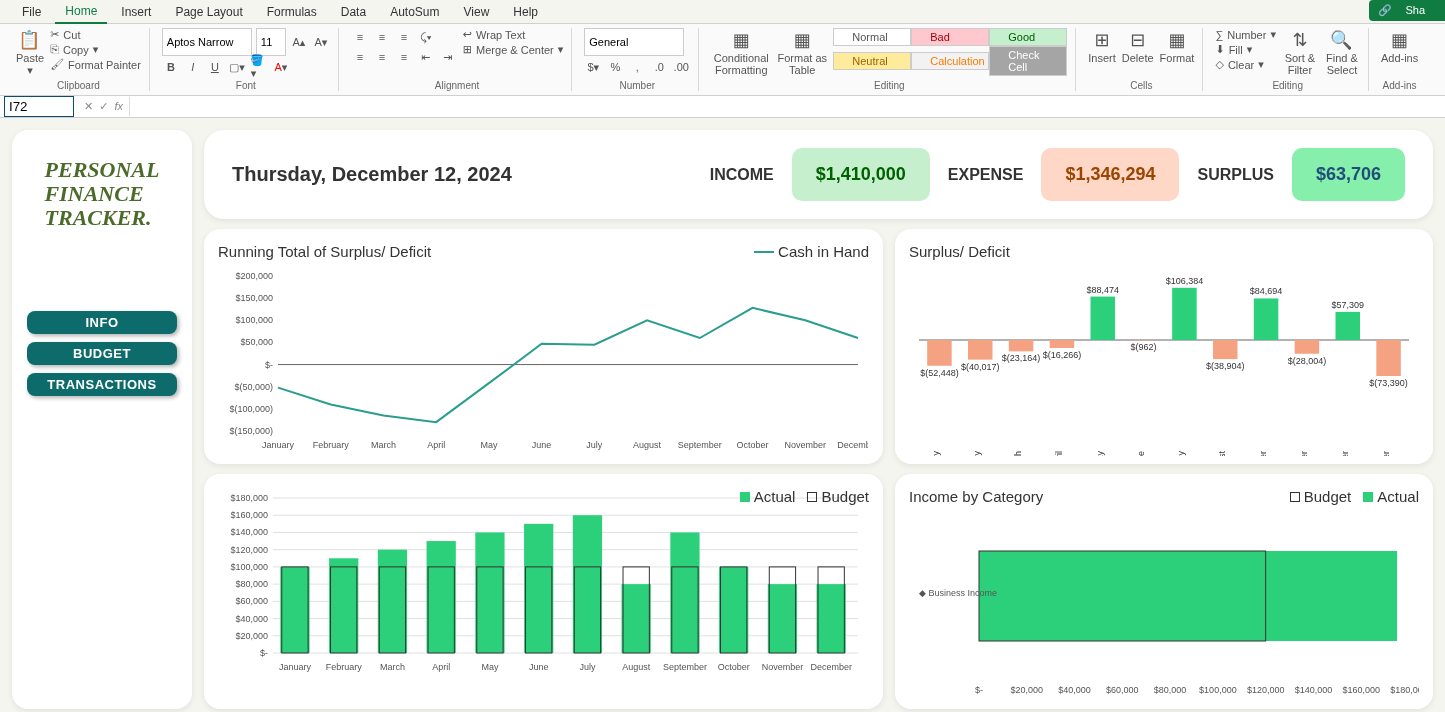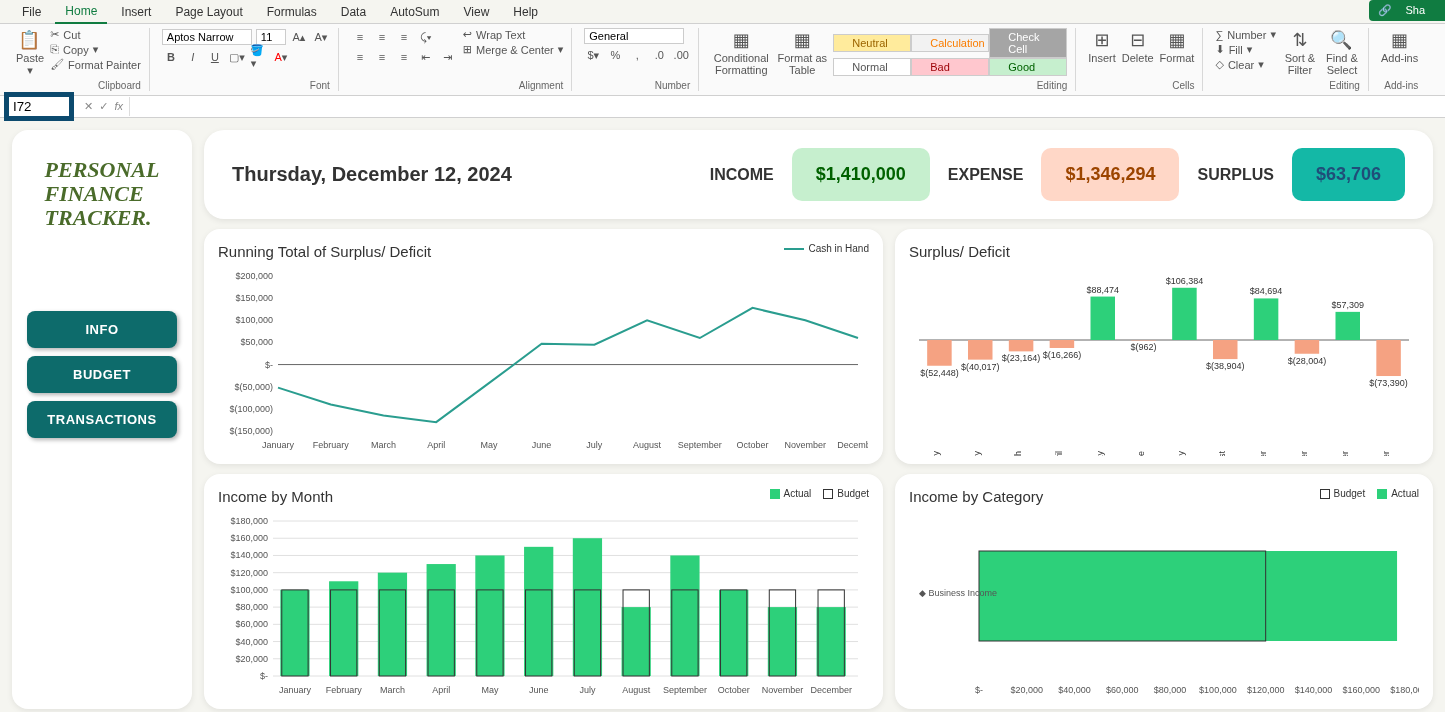--- a/index.html
+++ b/index.html
@@ -8,61 +8,61 @@
 
 .menubar { display: flex; background: #f5f5f0; padding: 0 12px; border-bottom: 1px solid #d0d0d0; height: 24px; align-items: center; gap: 4px; }
 .menubar span { padding: 4px 10px; cursor: pointer; }
 .menubar span.active { border-bottom: 2px solid #107c41; color: #107c41; }
 .share-btn { position: absolute; right: 0; top: 0; background: #107c41; color: white; padding: 4px 10px; border-radius: 4px 0 0 4px; font-size: 11px; }
 
 .ribbon { display: flex; background: #fafafa; border-bottom: 1px solid #d0d0d0; height: 72px; padding: 4px 8px; gap: 4px; font-size: 11px; color: #555; }
 .ribbon-group { display: flex; flex-direction: column; justify-content: space-between; border-right: 1px solid #d8d8d8; padding: 0 8px; }
 .ribbon-group:last-child { border-right: none; }
 .ribbon-group-body { display: flex; gap: 6px; align-items: flex-start; }
-.ribbon-group-label { text-align: right; font-size: 10px; color: #666; }
+.ribbon-group-label { text-align: center; font-size: 10px; color: #666; }
 .rb-vert { display: flex; flex-direction: column; align-items: center; gap: 0; cursor: pointer; }
 .rb-vert .ico { font-size: 18px; height: 24px; display: flex; align-items: center; }
 .rb-stack { display: flex; flex-direction: column; gap: 2px; }
 .rb-row { display: flex; gap: 4px; align-items: center; }
 .rb-icon { width: 18px; height: 18px; display: inline-flex; align-items: center; justify-content: center; cursor: pointer; border: 1px solid transparent; }
-.dropdown-input { border: 1px solid #ccc; background: white; padding: 1px 4px; font-size: 11px; height: 16px; }
+.dropdown-input { border: 1px solid #ccc; background: white; padding: 1px 4px; font-size: 11px; height: 28px; }
 .style-box { border: 1px solid #ccc; padding: 2px 18px; font-size: 11px; cursor: pointer; width: 78px; text-align: left; }
 .style-normal { background: white; }
 .style-bad { background: #ffc7ce; color: #9c0006; }
 .style-good { background: #c6efce; color: #006100; }
 .style-neutral { background: #ffeb9c; color: #9c6500; }
 .style-calc { background: #f2f2f2; color: #fa7d00; }
 .style-check { background: #a5a5a5; color: white; }
 
 
 .formula-bar { display: flex; align-items: center; background: white; border-bottom: 1px solid #d0d0d0; height: 22px; font-size: 11px; }
-.name-box { width: 70px; border: 5px solid #0c4a6e; padding: 2px 4px; margin: 0 4px; }
+.name-box { width: 70px; border: 1px solid #0c4a6e; padding: 2px 4px; margin: 0 4px; }
 .fx-controls { display: flex; gap: 6px; padding: 0 6px; color: #888; }
 .fx-input { flex: 1; border: none; padding: 2px 6px; border-left: 1px solid #ddd; }
 
 
 .content { padding: 12px; display: flex; gap: 12px; }
 .sidebar { width: 180px; background: white; border-radius: 16px; padding: 16px 10px; display: flex; flex-direction: column; align-items: center; gap: 8px; box-shadow: 0 2px 6px rgba(0,0,0,0.08); }
 .logo { font-family: Georgia, serif; font-weight: bold; font-style: italic; color: #4a6b2a; font-size: 22px; line-height: 1.1; text-align: left; margin-bottom: 60px; padding: 12px 6px; }
-.nav-btn { background: #0d6b6b; color: white; font-weight: bold; font-size: 13px; padding: 11px 0; width: 150px; border-radius: 8px; text-align: center; cursor: pointer; box-shadow: 2px 2px 4px rgba(0,0,0,0.3); letter-spacing: 0.5px; }
+.nav-btn { background: #0d6b6b; color: white; font-weight: bold; font-size: 13px; padding: 4px 0; width: 150px; border-radius: 8px; text-align: center; cursor: pointer; box-shadow: 2px 2px 4px rgba(0,0,0,0.3); letter-spacing: 0.5px; }
 
 .main { flex: 1; display: flex; flex-direction: column; gap: 10px; }
 .header-card { background: white; border-radius: 20px; padding: 18px 28px; display: flex; align-items: center; justify-content: space-between; box-shadow: 0 2px 6px rgba(0,0,0,0.08); }
 .header-date { font-size: 20px; font-weight: 600; color: #333; }
 .kpis { display: flex; align-items: center; gap: 18px; }
 .kpi-label { font-size: 16px; font-weight: bold; }
 .kpi-value { padding: 16px 24px; border-radius: 10px; font-size: 18px; font-weight: 600; }
 .kpi-income { background: #c6efce; color: #006100; }
 .kpi-expense { background: #ffd7c7; color: #9c4500; }
-.kpi-surplus { background: #14b8a6; color: #1f4e79; }
+.kpi-surplus { background: #86efac; color: #1f4e79; }
 
 .charts-row { display: flex; gap: 12px; }
 .chart-card { background: white; border-radius: 16px; padding: 14px 14px 8px; box-shadow: 0 2px 6px rgba(0,0,0,0.08); }
 .chart-title { font-size: 15px; color: #333; margin-bottom: 6px; font-weight: 500; }
-.chart-legend { position: absolute; right: 14px; top: 14px; font-size: 10px; display: flex; gap: 12px; }
+.chart-legend { position: absolute; right: 14px; top: 14px; font-size: 15px; display: flex; gap: 12px; }
 .legend-item { display: flex; align-items: center; gap: 4px; }
 .legend-swatch { width: 10px; height: 10px; display: inline-block; }
 svg { display: block; }
 .axis-text { font-size: 9px; fill: #555; }
 .grid-line { stroke: #e0e0e0; stroke-width: 1; }
 .zero-line { stroke: #666; stroke-width: 1; }
 .bar-pos { fill: #2dd07a; }
 .bar-neg { fill: #f5a282; }
 .bar-budget { fill: none; stroke: #333; stroke-width: 1; }
 .data-label { font-size: 9px; fill: #333; text-anchor: middle; }
@@ -185,28 +185,28 @@
       <div class="rb-vert">
           <div class="ico">▦</div>
           <span style="width:60px;text-align:center">Conditional Formatting</span>
         </div>
       <div class="rb-vert">
           <div class="ico">▦</div>
           <span style="width:50px;text-align:center">Format as Table</span>
         </div>
       <div class="rb-stack" style="gap:0">
         <div class="rb-row" style="gap:0">
+          <div class="style-box style-normal">Normal</div>
+          <div class="style-box style-bad">Bad</div>
+          <div class="style-box style-good">Good</div>
+        </div>
+        <div class="rb-row" style="gap:0">
           <div class="style-box style-neutral">Neutral</div>
           <div class="style-box style-calc">Calculation</div>
           <div class="style-box style-check">Check Cell</div>
-        </div>
-        <div class="rb-row" style="gap:0">
-          <div class="style-box style-normal">Normal</div>
-          <div class="style-box style-bad">Bad</div>
-          <div class="style-box style-good">Good</div>
         </div>
       </div>
     </div>
     <div class="ribbon-group-label">Editing</div>
   </div>
 
   <div class="ribbon-group">
     <div class="ribbon-group-body">
       <div class="rb-vert">
           <div class="ico">⊞</div>
@@ -363,21 +363,20 @@
             <text x="438.75000000000006" y="185" text-anchor="end" class="vert-label" transform="rotate(-90 438.75000000000006 185)">November</text>
             <rect x="467.33333333333337" y="74" width="24.5" height="36.02781818181818" class="bar-neg"></rect>
             <text x="479.58333333333337" y="120.02781818181819" class="data-label">$(73,390)</text>
             <text x="479.58333333333337" y="185" text-anchor="end" class="vert-label" transform="rotate(-90 479.58333333333337 185)">December</text>
           </svg>
       </div>
     </div>
 
     <div class="charts-row">
       <div class="chart-card" style="flex:1.3;position:relative">
-        <div class="chart-title">Income by Month</div>
         <div class="chart-legend">
           <div class="legend-item">
               <span class="legend-swatch" style="background:#2dd07a"></span>
               <span>Actual</span>
             </div>
           <div class="legend-item">
               <span class="legend-swatch" style="border:1px solid #333"></span>
               <span>Budget</span>
             </div>
         </div>

